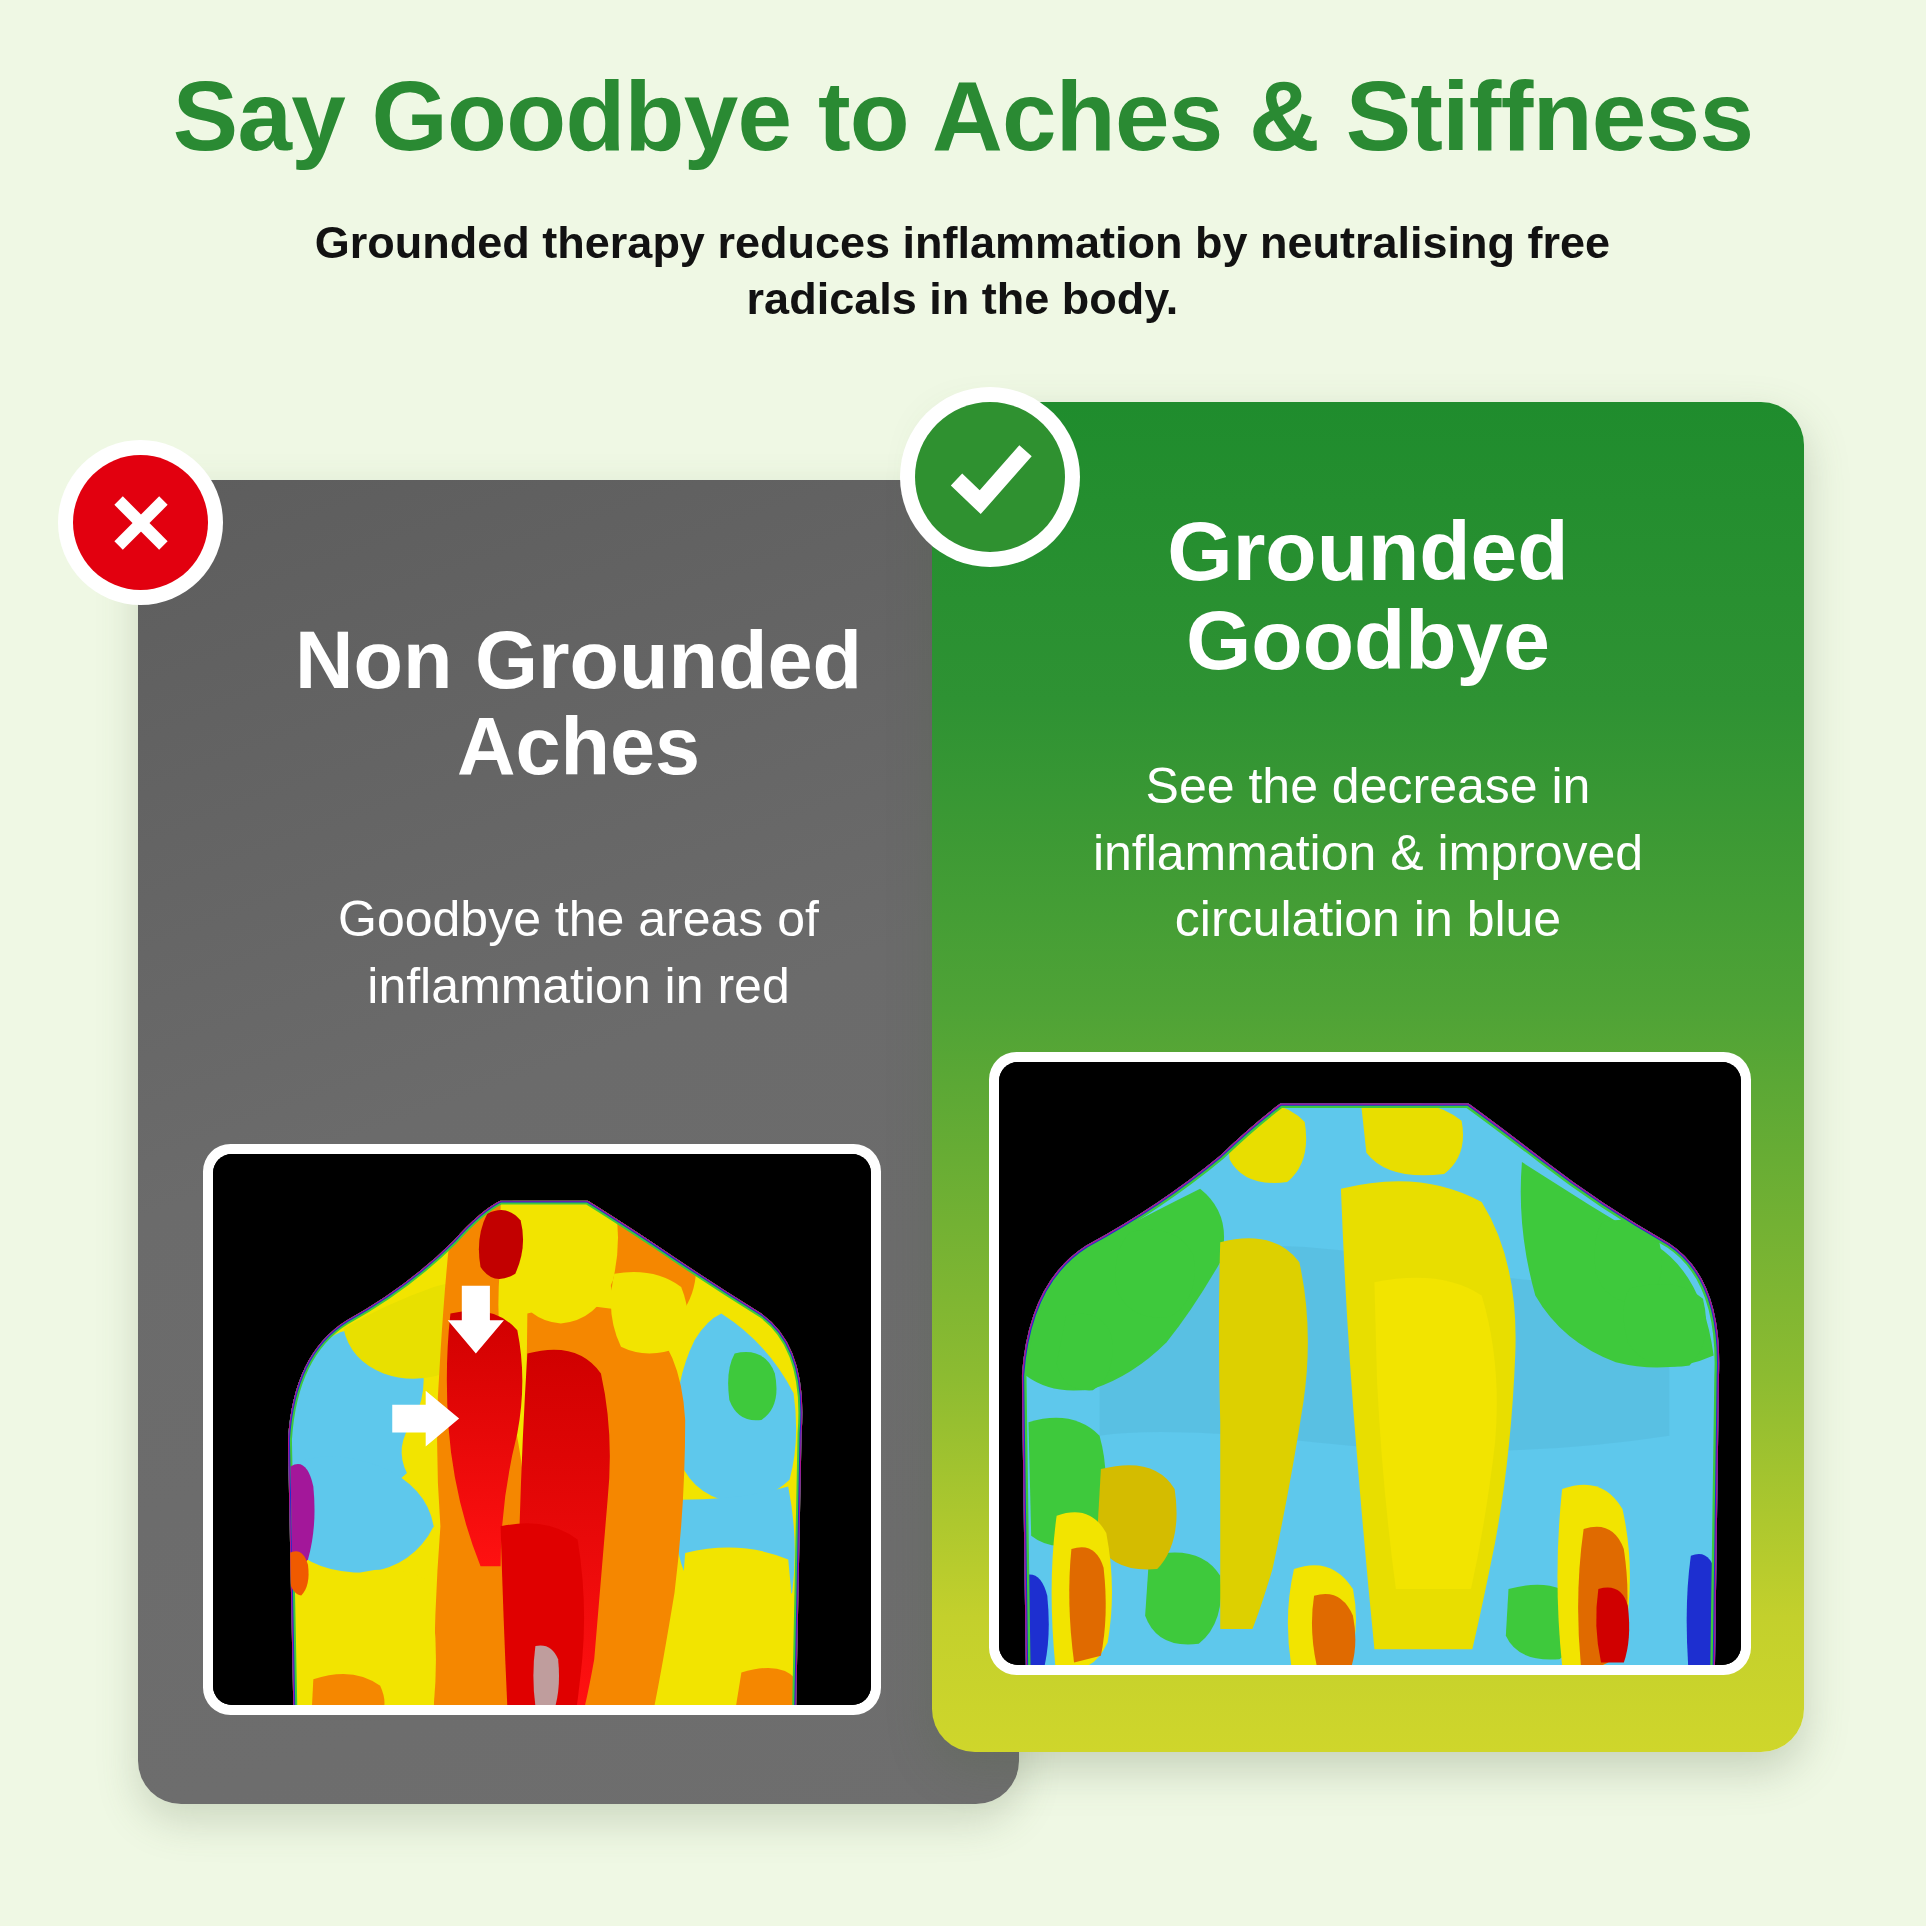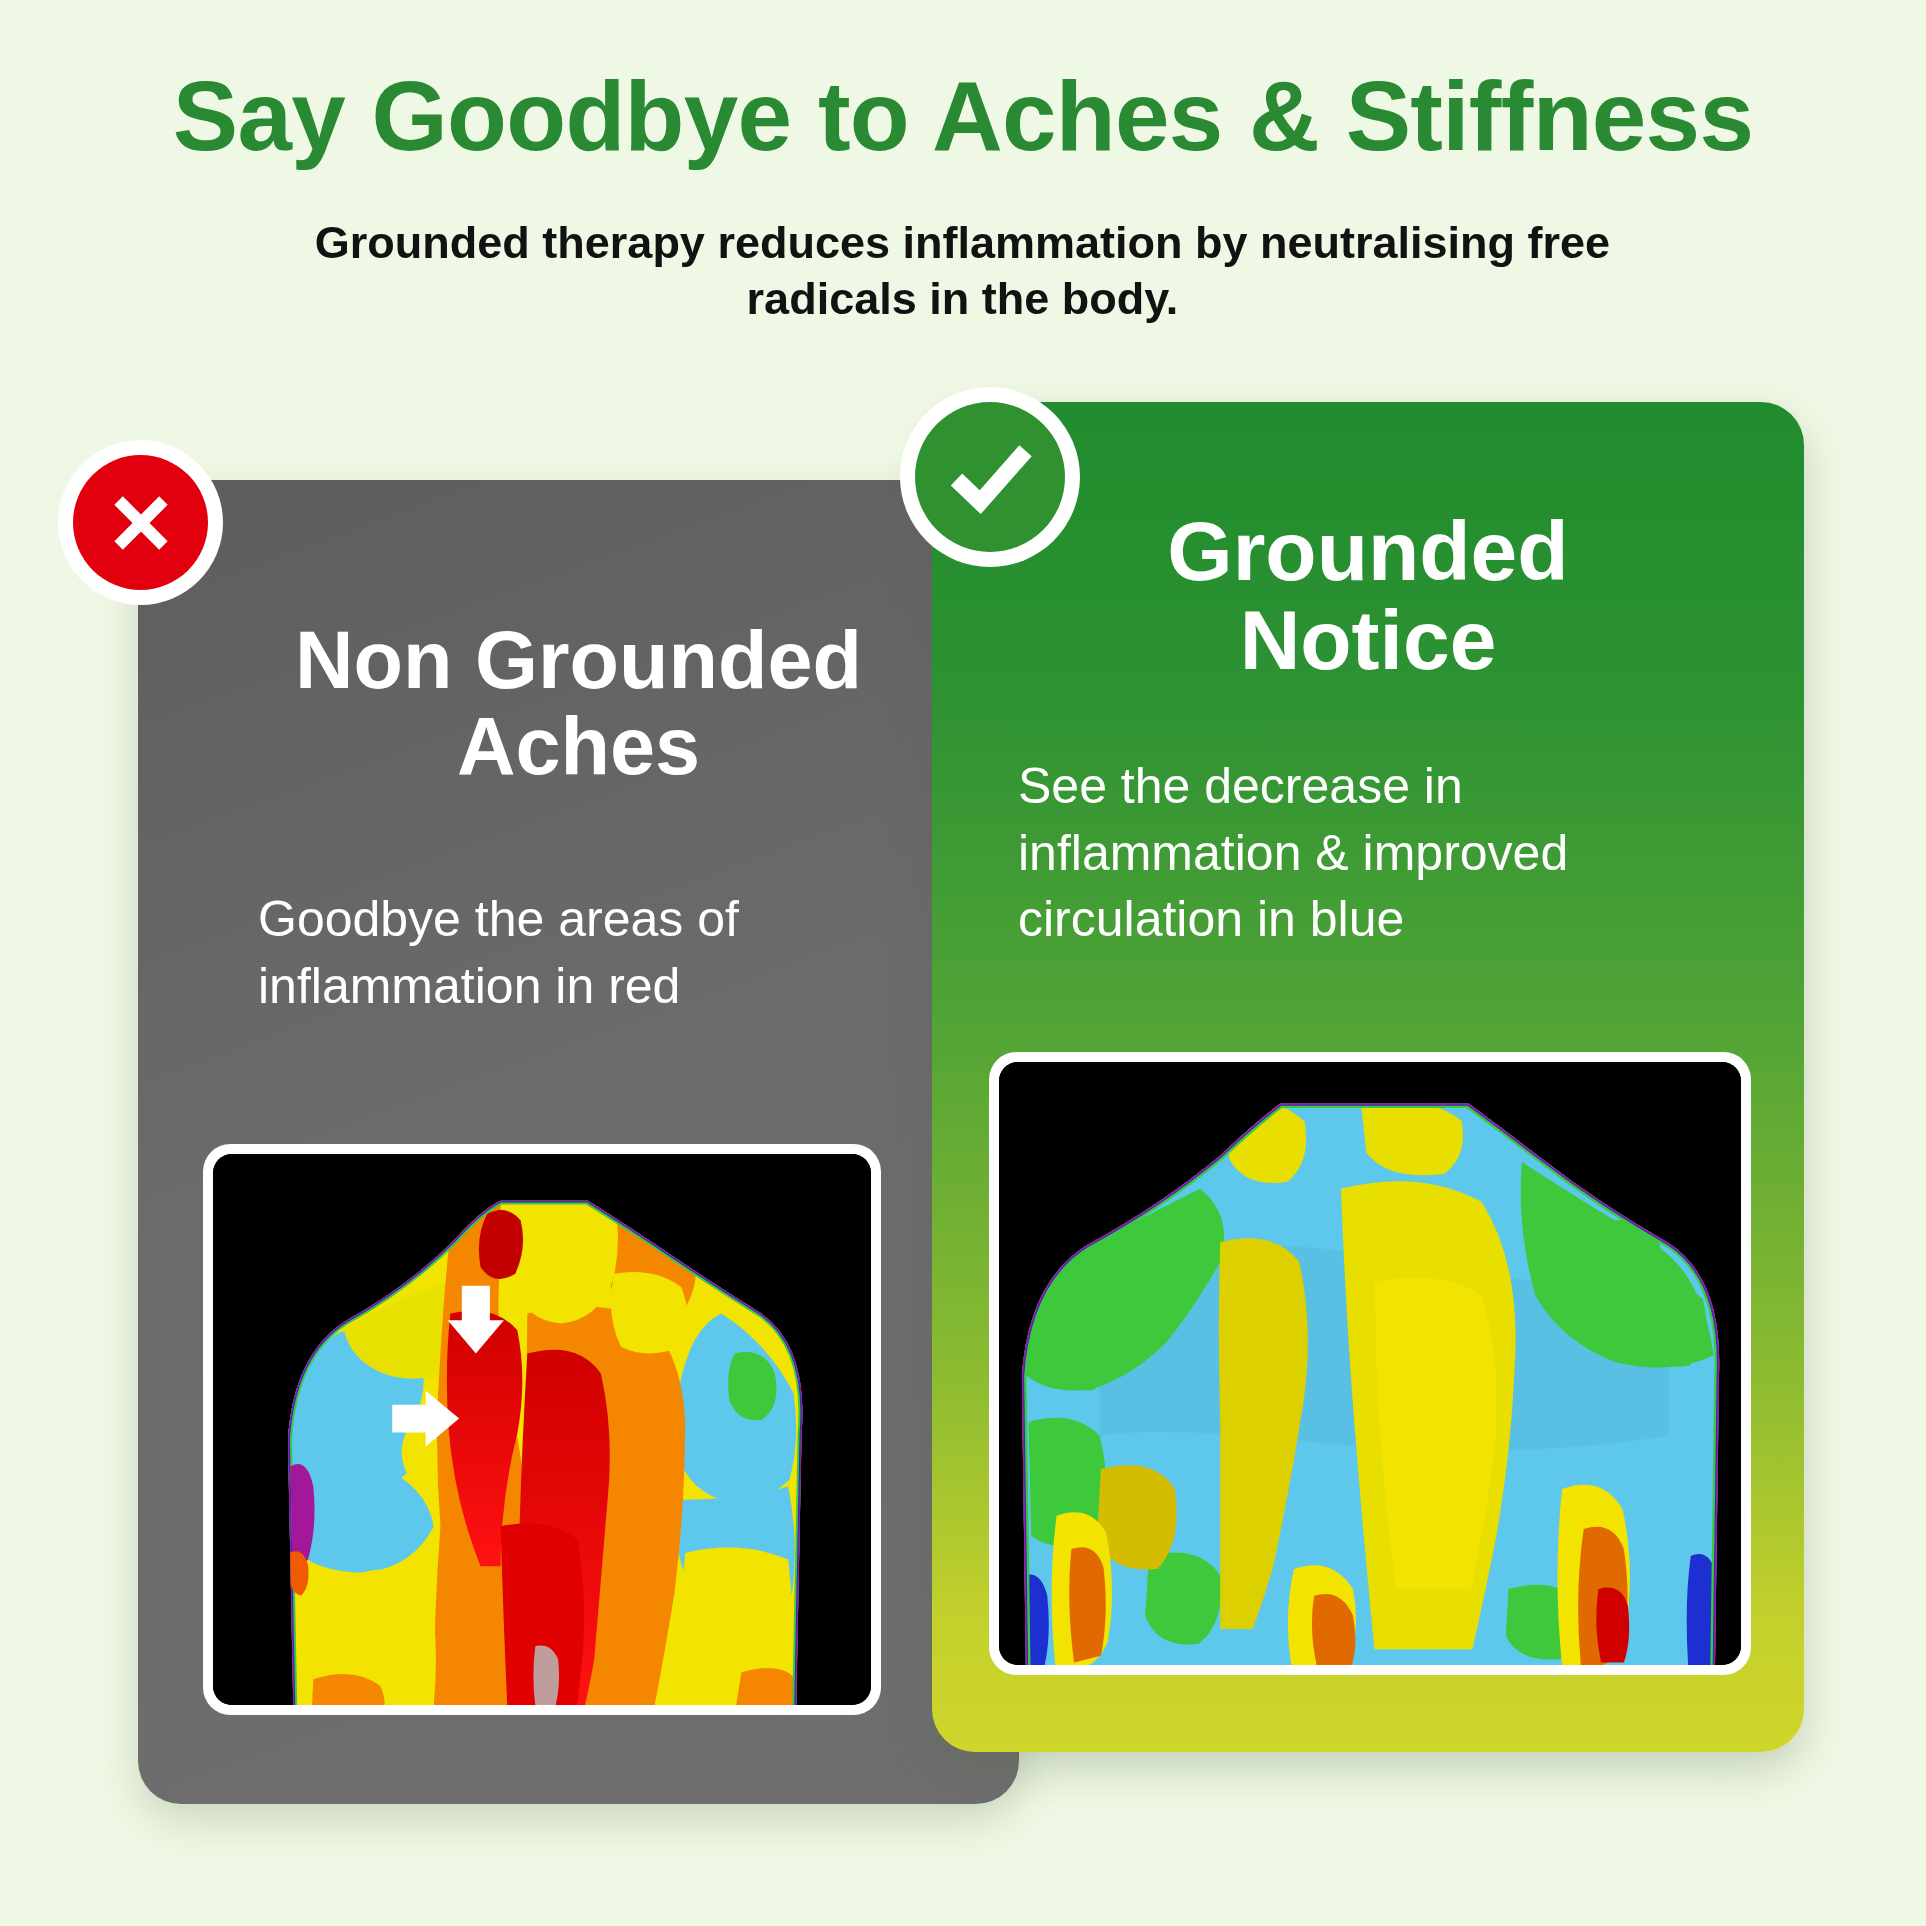--- a/index.html
+++ b/index.html
@@ -58,20 +58,21 @@
     text-align:center;
     color:#ffffff;
     font-weight:700;
     line-height:1.06;
   }
   .gray .card-title{top:138px;font-size:81px;padding:0 76px;box-sizing:border-box;}
   .green .card-title{top:105px;font-size:84px;padding:0 103px;box-sizing:border-box;}
 
   .card-sub{
     position:absolute;left:0;width:100%;
+    text-align:center;
     color:#ffffff;
     font-weight:400;
     line-height:1.33;
   }
   .gray .card-sub{top:406px;font-size:50px;padding:0 120px;box-sizing:border-box;}
   .green .card-sub{top:351px;font-size:50px;padding:0 86px;box-sizing:border-box;}
 
   
   .badge{
     position:absolute;
@@ -120,21 +121,21 @@
 
   <div class="card gray">
 
     <div class="card-title">Non Grounded Aches</div>
 
     <div class="card-sub">Goodbye the areas of inflammation in red</div>
   </div>
 
   <div class="card green">
 
-    <div class="card-title">Grounded Notice</div>
+    <div class="card-title">Grounded Goodbye</div>
 
     <div class="card-sub">See the decrease in inflammation &amp; improved circulation in blue</div>
   </div>
 
   <div class="badge badge-x">
     <div class="badge-inner">
       <svg viewBox="0 0 100 100" width="80" height="80" aria-hidden="true">
         <g stroke="#ffffff" stroke-width="15" stroke-linecap="butt">
           <line x1="22" y1="22" x2="78" y2="78"></line>
           <line x1="78" y1="22" x2="22" y2="78"></line>

